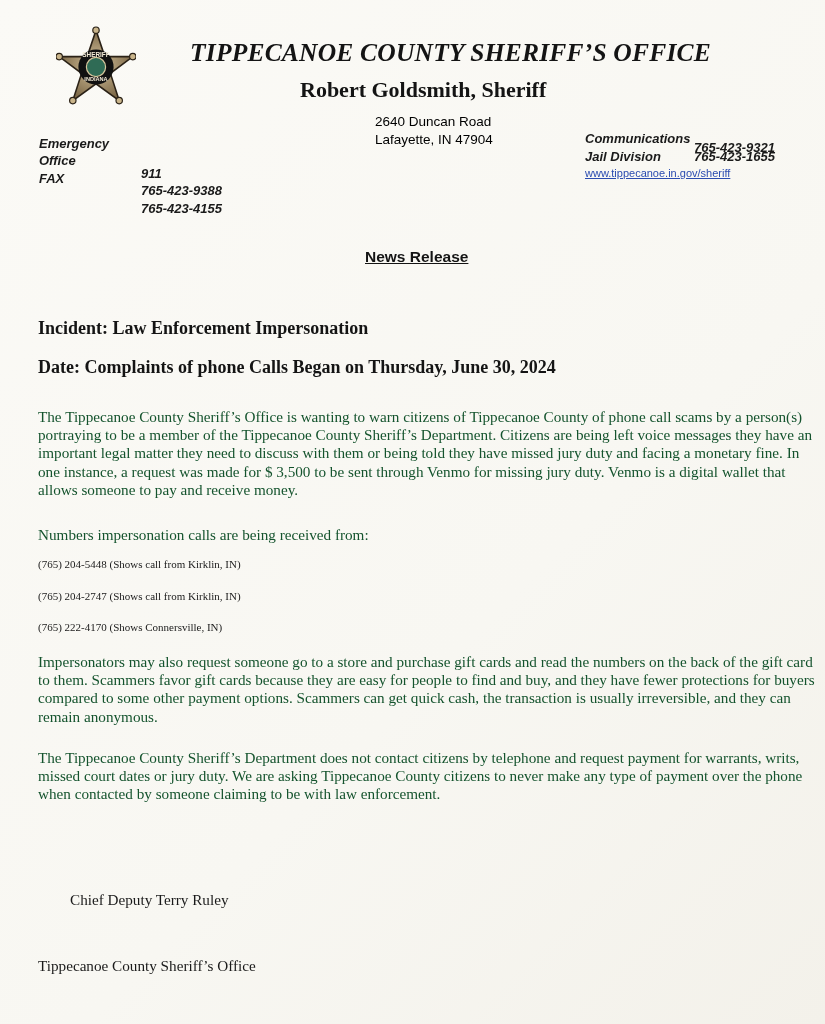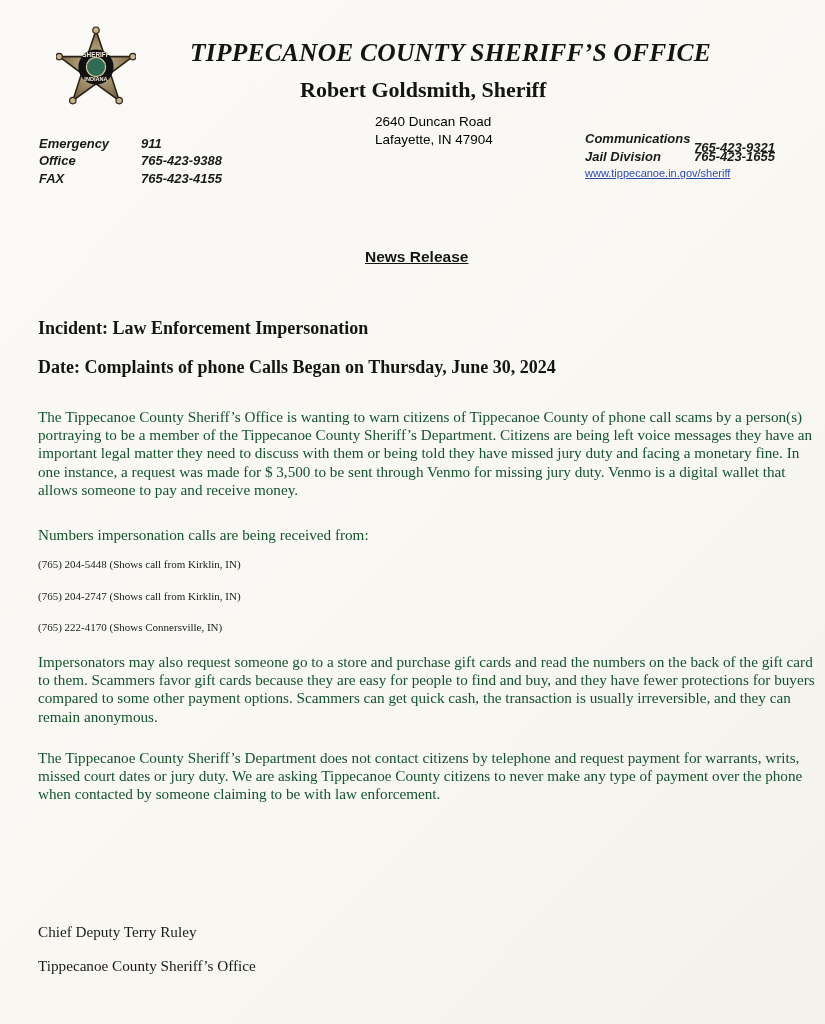--- a/index.html
+++ b/index.html
@@ -23,21 +23,21 @@
     #sheriff-name {
       left: 300px; top: 77px;
       font-size: 22px; font-weight: bold; white-space: nowrap;
     }
     .addr { font-size: 13.5px; left: 375px; white-space: nowrap; color: #000000; }
     #addr-1 { top: 114px; }
     #addr-2 { top: 132px; }
 
     .contact { font-size: 13px; font-weight: bold; font-style: italic; white-space: nowrap; color: #1a1a1a; }
     .left-label { left: 39px; }
-    .left-val { left: 141px; }
+    .left-val { left: 141px; margin-top: 30px; }
     #row-e { top: 136px; }
     #row-o { top: 153px; }
     #row-f { top: 171px; }
 
     .right-label { left: 585px; }
     .right-val { left: 694px; }
     #row-c { top: 131px; }
     #row-j { top: 149px; }
     #website { left: 585px; top: 167px; font-size: 11px; color: #2a4bb0; text-decoration: underline; white-space: nowrap; }
 
@@ -53,21 +53,21 @@
     #para-1 { top: 408px; }
     #numbers-intro { top: 526px; white-space: nowrap; }
     .phone-line { left: 38px; font-size: 11px; white-space: nowrap; color: #1a1a1a; }
     #phone-1 { top: 558px; }
     #phone-2 { top: 590px; }
     #phone-3 { top: 621px; }
     #para-2 { top: 653px; }
     #para-3 { top: 749px; }
 
     .sig { left: 38px; font-size: 15.2px; white-space: nowrap; color: #1a1a1a; }
-    #sig-1 { top: 923px; }
+    #sig-1 { top: 891px; margin-left: 32px; }
     #sig-2 { top: 957px; }
   </style>
 </head>
 <body>
 
 <svg id="badge" class="abs" viewBox="0 0 100 100">
   <defs>
     <radialGradient id="gold" cx="50%" cy="50%" r="60%">
       <stop offset="0%" stop-color="#d8c6a0"></stop>
       <stop offset="100%" stop-color="#6b5636"></stop>

